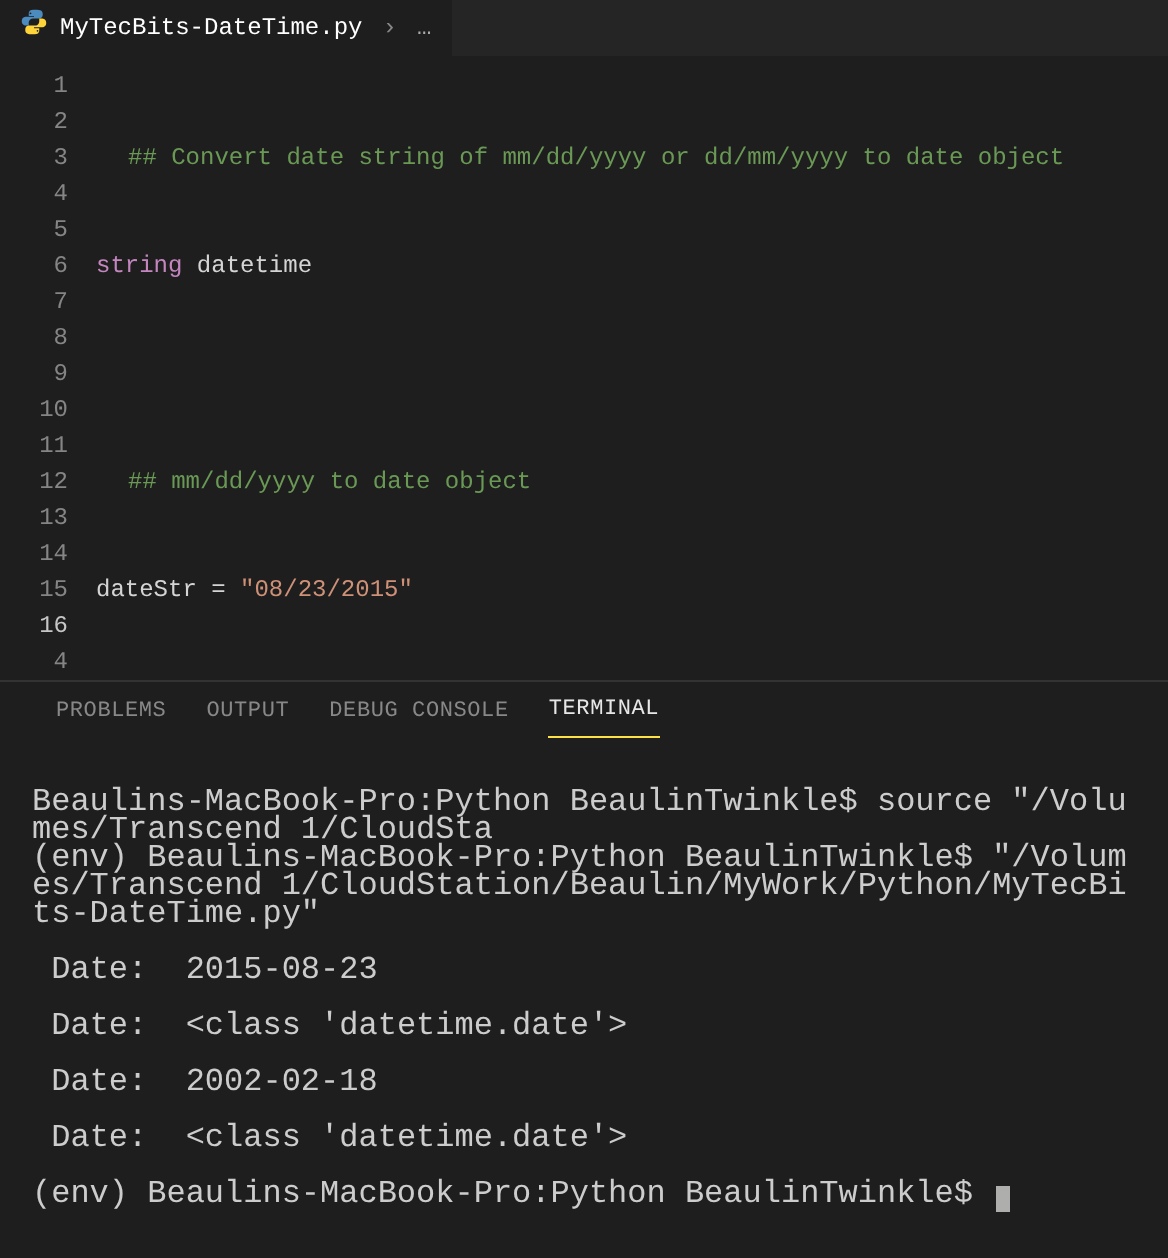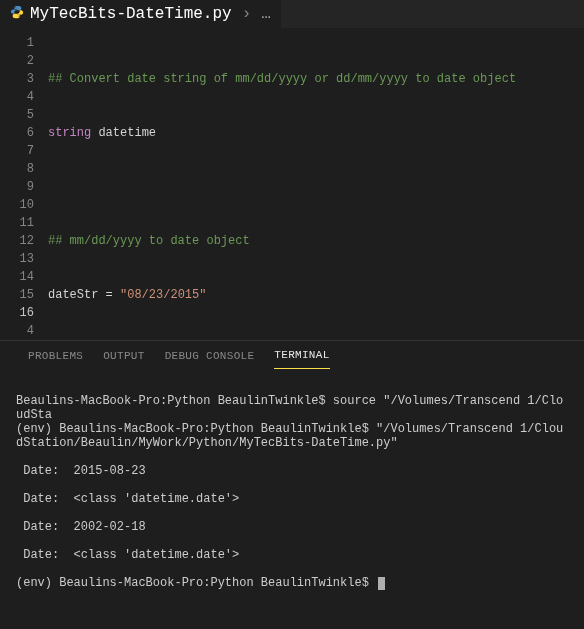--- a/index.html
+++ b/index.html
@@ -18,21 +18,21 @@
     align-items: center;
   }
   .tab {
     height: 28px;
     background: #1e1e1e;
     display: flex;
     align-items: center;
     padding: 0 10px;
     gap: 6px;
     color: #ffffff;
-    font-size: 16px;
+    font-size: 12px;
   }
   .tab svg { width: 14px; height: 14px; }
   .bc-sep { color: #888; padding: 0 4px; }
   .bc-dots { color: #aaa; }
   .editor {
     display: flex;
     height: 312px;
     font-size: 12px;
     line-height: 18px;
   }
@@ -46,21 +46,21 @@
   }
   .gutter .ln { height: 18px; }
   .gutter .ln.cur { color: #c6c6c6; }
   .code {
     flex: 1;
     padding-top: 6px;
     white-space: pre;
     overflow: hidden;
   }
   .code .line { height: 18px; }
-  .tok-comment { color: #6A9955; }
+  .tok-comment { color: #6A9955; margin-left: 16px; }
   .tok-keyword { color: #c586c0; }
   .tok-default { color: #d4d4d4; }
   .tok-string  { color: #ce9178; }
   .panel-tabs {
     height: 30px;
     background: #1e1e1e;
     border-top: 1px solid #333;
     display: flex;
     align-items: center;
     gap: 20px;
@@ -72,21 +72,21 @@
     color: #888;
     cursor: pointer;
     padding: 4px 0;
   }
   .panel-tab.active {
     color: #e7e7e7;
     border-bottom: 1px solid #fde047;
   }
   .terminal {
     padding: 10px 16px 24px 16px;
-    font-size: 12px;
+    font-size: 16px;
     line-height: 14px;
     white-space: pre-wrap;
     word-break: break-all;
     color: #cccccc;
     height: calc(629px - 28px - 312px - 30px);
     overflow: hidden;
   }
   .term-block { display: block; }
   .term-cursor {
     display: inline-block;

